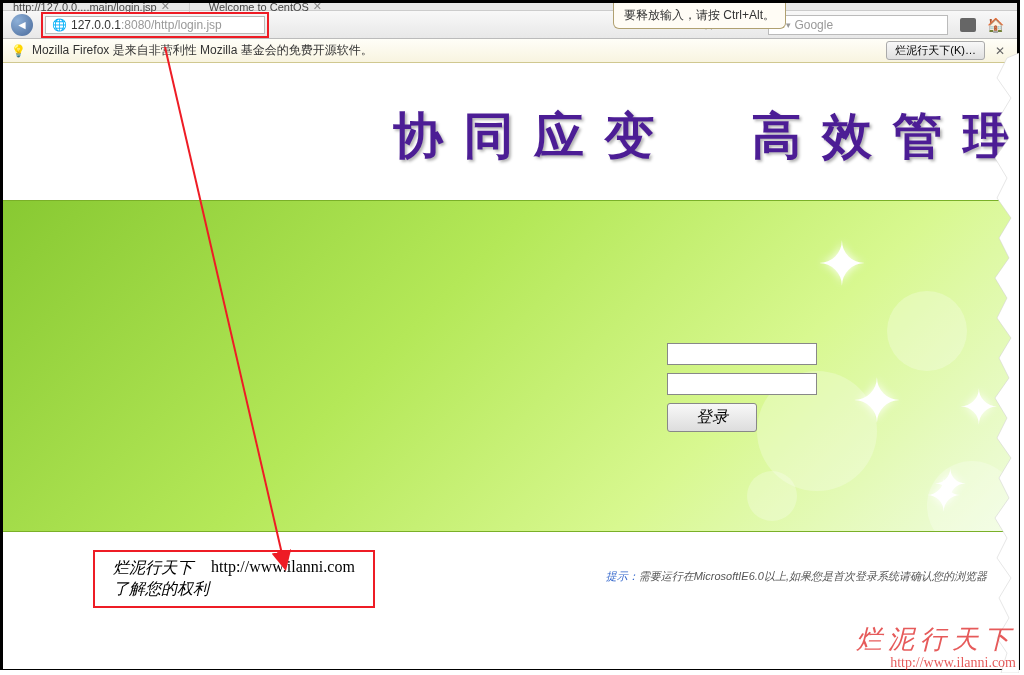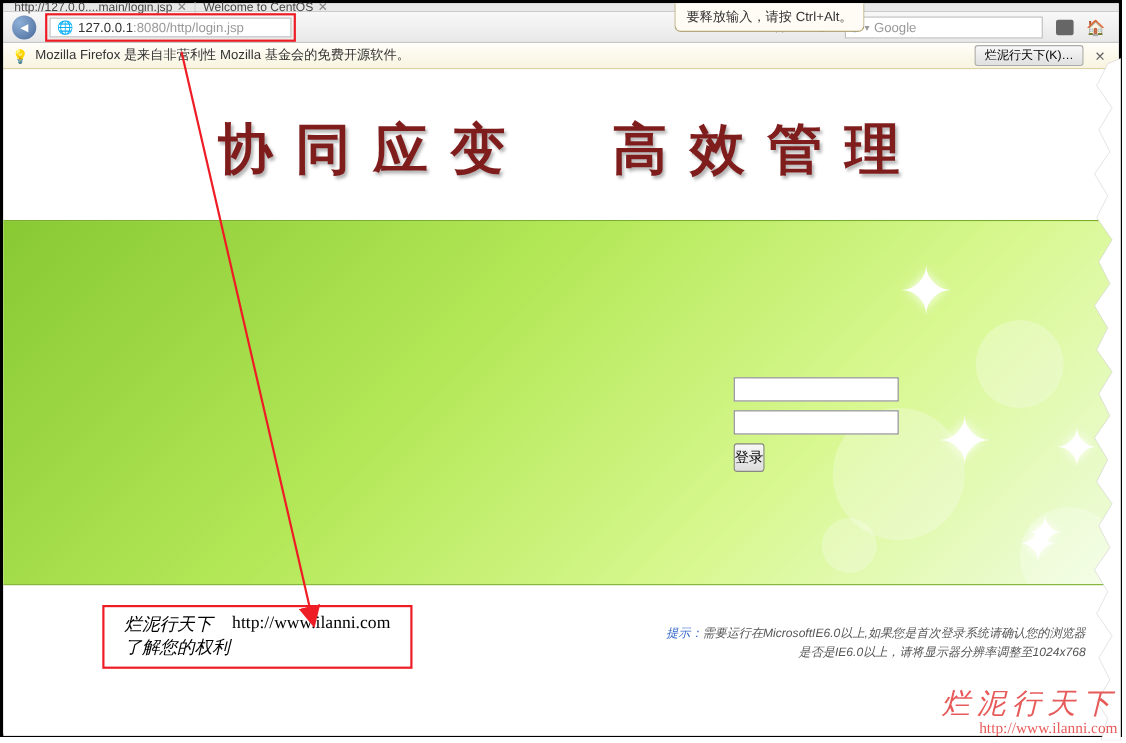--- a/index.html
+++ b/index.html
@@ -1,21 +1,21 @@
 <!DOCTYPE html>
 <html><head>
   <meta charset="utf-8">
   <style>
     * { margin: 0; padding: 0; box-sizing: border-box; }
     body { font-family: Arial, "Microsoft YaHei", sans-serif; width: 1024px; height: 675px; background: #fff; position: relative; overflow: hidden; }
     
     .outer-frame { border: 3px solid #000; width: 1020px; height: 670px; position: relative; background: #fff; }
     
     
-    .tabs-bar { height: 8px; background: #e8e8e8; border-bottom: 1px solid #ccc; display: flex; align-items: center; padding: 0 4px; font-size: 11px; gap: 0; }
+    .tabs-bar { height: 8px; background: #e8e8e8; border-bottom: 1px solid #ccc; display: flex; align-items: center; padding: 0 4px; font-size: 11px; gap: 12px; }
     .tab { display: inline-flex; align-items: center; gap: 4px; padding: 0 6px; color: #444; }
     .tab-close { color: #888; cursor: pointer; }
     
     .tooltip-box { position: absolute; top: 0px; left: 610px; background: #fffcf5; border: 1px solid #b0a070; border-radius: 0 0 6px 6px; border-top: none; padding: 4px 10px; font-size: 12px; color: #333; z-index: 10; }
     
     
     .nav-bar { height: 28px; background: linear-gradient(#f8f8f8, #e8e8e8); border-bottom: 1px solid #bbb; display: flex; align-items: center; padding: 0 8px; gap: 8px; }
     .back-btn { width: 22px; height: 22px; border-radius: 50%; background: radial-gradient(circle at 30% 30%, #8db0d8, #4a6a9a); display: flex; align-items: center; justify-content: center; color: #fff; font-size: 12px; }
     .url-area { flex: 1; display: flex; align-items: center; }
     .url-box { border: 2px solid #ee1c25; padding: 2px; display: flex; align-items: center; }
@@ -31,42 +31,42 @@
     .home-icon { color: #4a6a9a; font-size: 14px; padding: 0 4px; }
     
     
     .info-bar { height: 24px; background: linear-gradient(#fffef8, #f8f4e0); border-bottom: 1px solid #d0c890; display: flex; align-items: center; padding: 0 8px; font-size: 12px; color: #333; gap: 6px; }
     .bulb-icon { color: #e8b020; }
     .rights-btn { margin-left: auto; background: linear-gradient(#f8f8f8,#e0e0e0); border: 1px solid #aaa; border-radius: 3px; padding: 1px 8px; font-size: 11px; }
     .close-x { padding: 0 4px; color: #666; }
     
     
     .page-content { height: 606px; background: #fff; position: relative; }
-    .hero-slogan { text-align: center; padding: 40px 0 30px; font-family: "KaiTi", "STKaiti", serif; font-size: 50px; color: #7f1d1d; font-weight: bold; letter-spacing: 4px; text-shadow: 2px 2px 3px rgba(0,0,0,0.3); }
+    .hero-slogan { text-align: right; padding: 40px 0 30px; font-family: "KaiTi", "STKaiti", serif; font-size: 50px; color: #4c1d95; font-weight: bold; letter-spacing: 4px; text-shadow: 2px 2px 3px rgba(0,0,0,0.3); }
     .hero-slogan .gap { display: inline-block; width: 60px; }
     
     .green-area { height: 332px; background: linear-gradient(135deg, #88c932 0%, #b4e858 40%, #d8f890 70%, #f0fce0 100%); position: relative; overflow: hidden; border-top: 1px solid #7ab028; border-bottom: 1px solid #7ab028; }
     
     
     .bokeh { position: absolute; border-radius: 50%; background: rgba(255,255,255,0.25); }
     .b1 { width: 120px; height: 120px; right: 140px; top: 170px; }
     .b2 { width: 80px; height: 80px; right: 50px; top: 90px; }
     .b3 { width: 90px; height: 90px; right: 0px; top: 260px; }
     .b4 { width: 50px; height: 50px; right: 220px; top: 270px; }
     
     .sparkle { position: absolute; color: #fff; font-size: 40px; text-shadow: 0 0 10px #fff; }
     .s1 { right: 150px; top: 28px; font-size: 60px;}
     .s2 { right: 115px; top: 165px; font-size: 60px;}
     .s3 { right: 50px; top: 260px; font-size: 40px;}
     .s4 { right: 18px; top: 178px; font-size: 48px;}
     .s5 { right: 55px; bottom: 10px; font-size: 44px;}
     
     .login-form { position: absolute; right: 200px; top: 142px; }
     .login-form input[type=text], .login-form input[type=password] { width: 150px; height: 22px; border: 1px solid #888; background: #fff; margin-bottom: 8px; display: block; padding: 0 4px; font-size: 12px; }
-    .login-btn { background: linear-gradient(#f8f8f8,#ddd); border: 1px solid #888; border-radius: 3px; padding: 3px 0; font-size: 13px; cursor: pointer; }
+    .login-btn { background: linear-gradient(#f8f8f8,#ddd); border: 1px solid #888; border-radius: 3px; padding: 3px 28px; font-size: 16px; cursor: pointer; font-style: italic; }
     
     .footer-area { display: flex; padding: 18px 30px 0; justify-content: space-between; }
     .footer-box { border: 2px solid #ee1c25; padding: 6px 18px; font-family: "KaiTi", serif; font-size: 16px; margin-left: 60px; }
     .footer-box .row { display: flex; gap: 18px; }
     .footer-box .label { font-style: italic; }
     .footer-box .url { font-family: "Times New Roman", serif; }
     
     .hint-text { font-size: 11px; color: #555; text-align: right; max-width: 420px; line-height: 1.5; margin-top: 18px; font-style: italic;}
     .hint-text .blue { color: #3366cc; }
     
@@ -163,21 +163,20 @@
         <div class="row">
           <span class="label">烂泥行天下</span>
           <span class="url">http://www.ilanni.com</span>
         </div>
         <div class="row">
           <span class="label">了解您的权利</span>
         </div>
       </div>
       <div class="hint-text">
         <span class="blue">提示：</span><span>需要运行在MicrosoftIE6.0以上,如果您是首次登录系统请确认您的浏览器</span><br>
-        <span>是否是IE6.0以上，请将显示器分辨率调整至1024x768</span>
       </div>
     </div>
   </div>
 
   <svg class="annotation-arrow" viewBox="0 0 330 560">
     <defs>
       <marker id="ah" markerWidth="10" markerHeight="10" refX="8" refY="5" orient="auto">
         <path d="M0,0 L10,5 L0,10 Z" fill="#ee1c25"></path>
       </marker>
     </defs>

